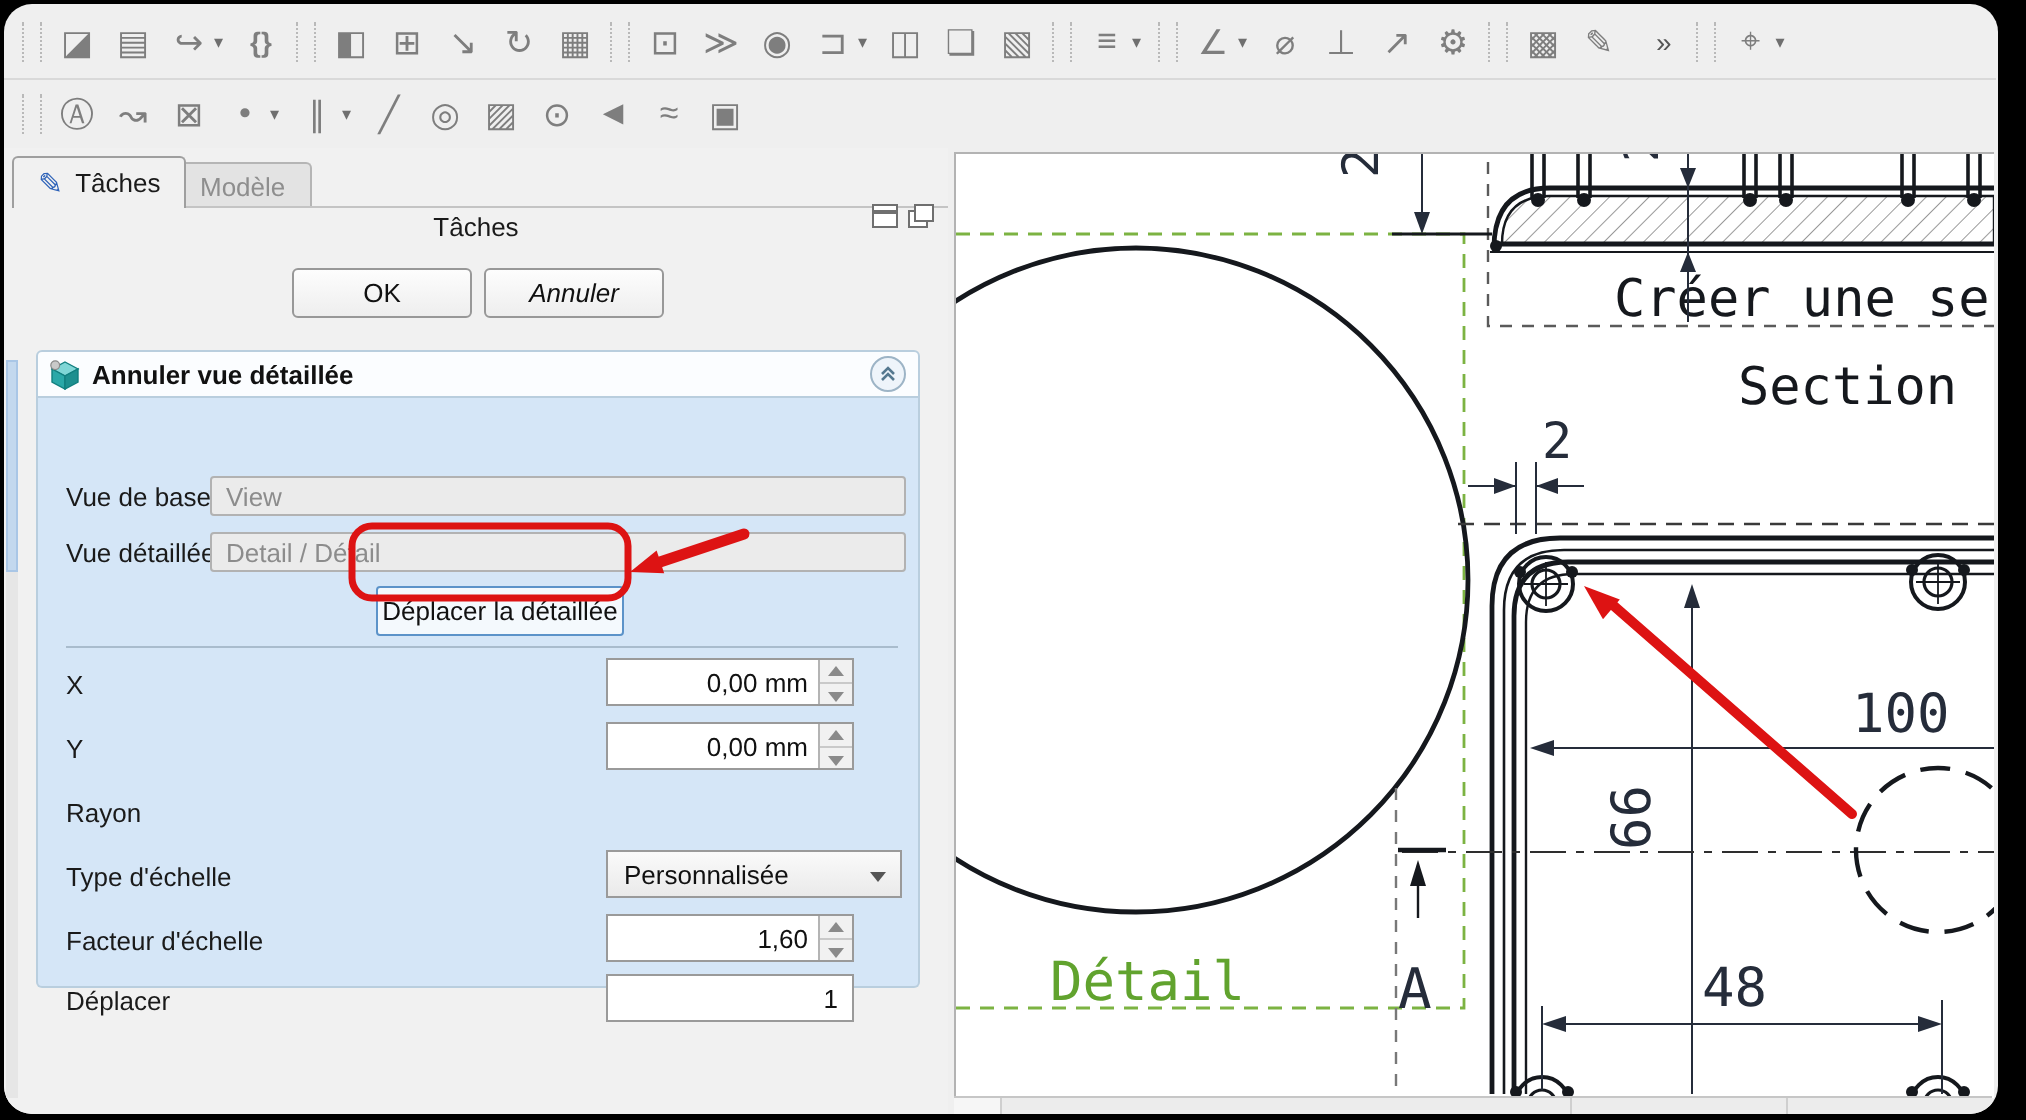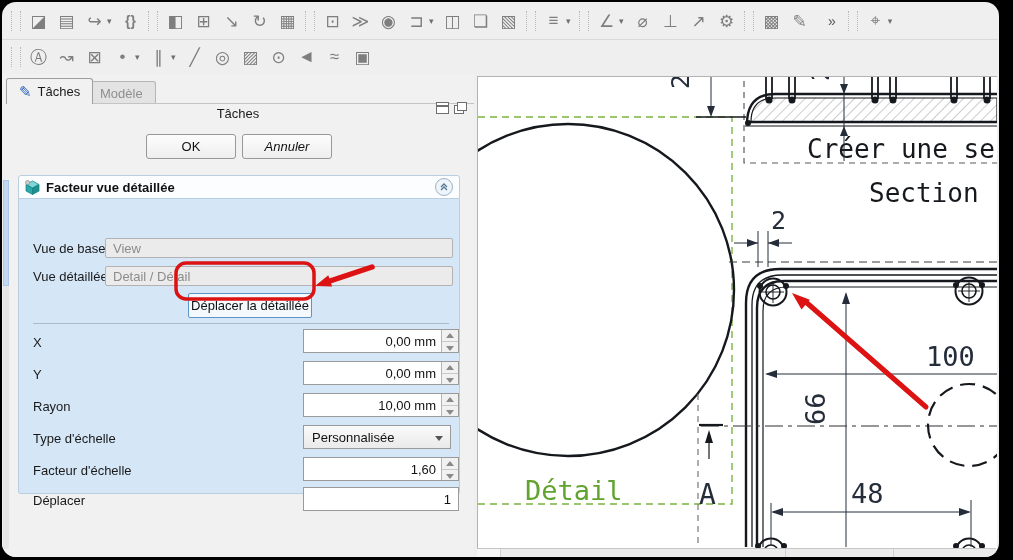--- a/index.html
+++ b/index.html
@@ -48,21 +48,21 @@
     display:flex;align-items:center;justify-content:center;}
   .group-body{position:relative;height:294px;background:#d5e6f7;border:1px solid #b9cede;border-top:none;
     border-radius:0 0 3px 3px;}
   .flabel{position:absolute;left:14px;font-size:13px;color:#1a1a1a;}
   .dis-field{position:absolute;left:86px;width:348px;height:20px;background:#ebebeb;border:1px solid #b2b2b2;
     border-radius:2px;font-size:13px;color:#8c8c8c;display:flex;align-items:center;padding:0 7px;box-sizing:border-box;}
   .move-btn{position:absolute;left:169px;top:94px;width:122px;height:23px;background:#f4f9fd;
     border:1px solid #5c93c9;border-radius:2px;font-size:13px;color:#111;
     display:flex;align-items:center;justify-content:center;}
   .hsep{position:absolute;left:14px;top:124px;width:416px;height:1px;background:#a9bccd;}
-  .inp{position:absolute;left:284px;width:156px;height:24px;background:#fff;border:1px solid #9a9a9a;
+  .inp{position:absolute;left:284px;width:124px;height:24px;background:#fff;border:1px solid #9a9a9a;
     box-sizing:border-box;font-size:13px;color:#111;}
   .inp .val-r{position:absolute;right:22px;top:4px;}
   .inp.plain .val-r{right:7px;}
   .spin{position:absolute;right:0;top:0;bottom:0;width:16px;border-left:1px solid #b4b4b4;
     display:flex;flex-direction:column;}
   .spin i{flex:1;position:relative;background:#f1f1f1;}
   .spin i.up{border-bottom:1px solid #c9c9c9;}
   .spin i.up::after{content:"";position:absolute;left:4px;top:3px;border:4px solid transparent;border-bottom:5px solid #8a8a8a;border-top:none;}
   .spin i.dn::after{content:"";position:absolute;left:4px;top:4px;border:4px solid transparent;border-top:5px solid #8a8a8a;border-bottom:none;}
   .combo{position:absolute;left:284px;width:148px;height:24px;background:linear-gradient(#fafafa,#eaeaea);
@@ -169,21 +169,21 @@
     <div class="btn" style="left:240px;top:60px;width:90px;font-style:italic;">Annuler</div>
 
     <div class="group">
       <div class="group-head">
         <svg width="15" height="15">
           <polygon points="7.5,1 14,4.5 7.5,8 1,4.5" fill="#7fd6d6" stroke="#117f7f" stroke-width="0.7"></polygon>
           <polygon points="1,4.5 7.5,8 7.5,14.5 1,11" fill="#2aa8a8" stroke="#117f7f" stroke-width="0.7"></polygon>
           <polygon points="14,4.5 14,11 7.5,14.5 7.5,8" fill="#1d8f8f" stroke="#117f7f" stroke-width="0.7"></polygon>
           <circle cx="2.6" cy="2.6" r="2.2" fill="#c9c9c9" stroke="#8a8a8a" stroke-width="0.6"></circle>
         </svg>
-        <span class="gtitle">Facteur vue détaillée</span>
+        <span class="gtitle">Annuler vue détaillée</span>
         <span class="collapse">
           <svg width="10" height="10">
             <polyline points="2,5 5,2 8,5" fill="none" stroke="#55788f" stroke-width="1.3"></polyline>
             <polyline points="2,8 5,5 8,8" fill="none" stroke="#55788f" stroke-width="1.3"></polyline>
           </svg>
         </span>
       </div>
       <div class="group-body">
         <div class="flabel" style="top:42px;">Vue de base</div>
         <div class="dis-field" style="top:39px;">View</div>
@@ -202,27 +202,20 @@
         </div>
         <div class="flabel" style="top:168px;">Y</div>
         <div class="inp" style="top:162px;">
           <span class="val-r">0,00 mm</span>
           <span class="spin">
                 <i class="up"></i>
                 <i class="dn"></i>
               </span>
         </div>
         <div class="flabel" style="top:200px;">Rayon</div>
-        <div class="inp" style="top:194px;">
-          <span class="val-r">10,00 mm</span>
-          <span class="spin">
-                <i class="up"></i>
-                <i class="dn"></i>
-              </span>
-        </div>
         <div class="flabel" style="top:232px;">Type d'échelle</div>
         <div class="combo" style="top:226px;padding-left:16px;">
           <span class="cval">Personnalisée</span>
         </div>
         <div class="flabel" style="top:264px;">Facteur d'échelle</div>
         <div class="inp" style="top:258px;">
           <span class="val-r">1,60</span>
           <span class="spin">
                 <i class="up"></i>
                 <i class="dn"></i>

